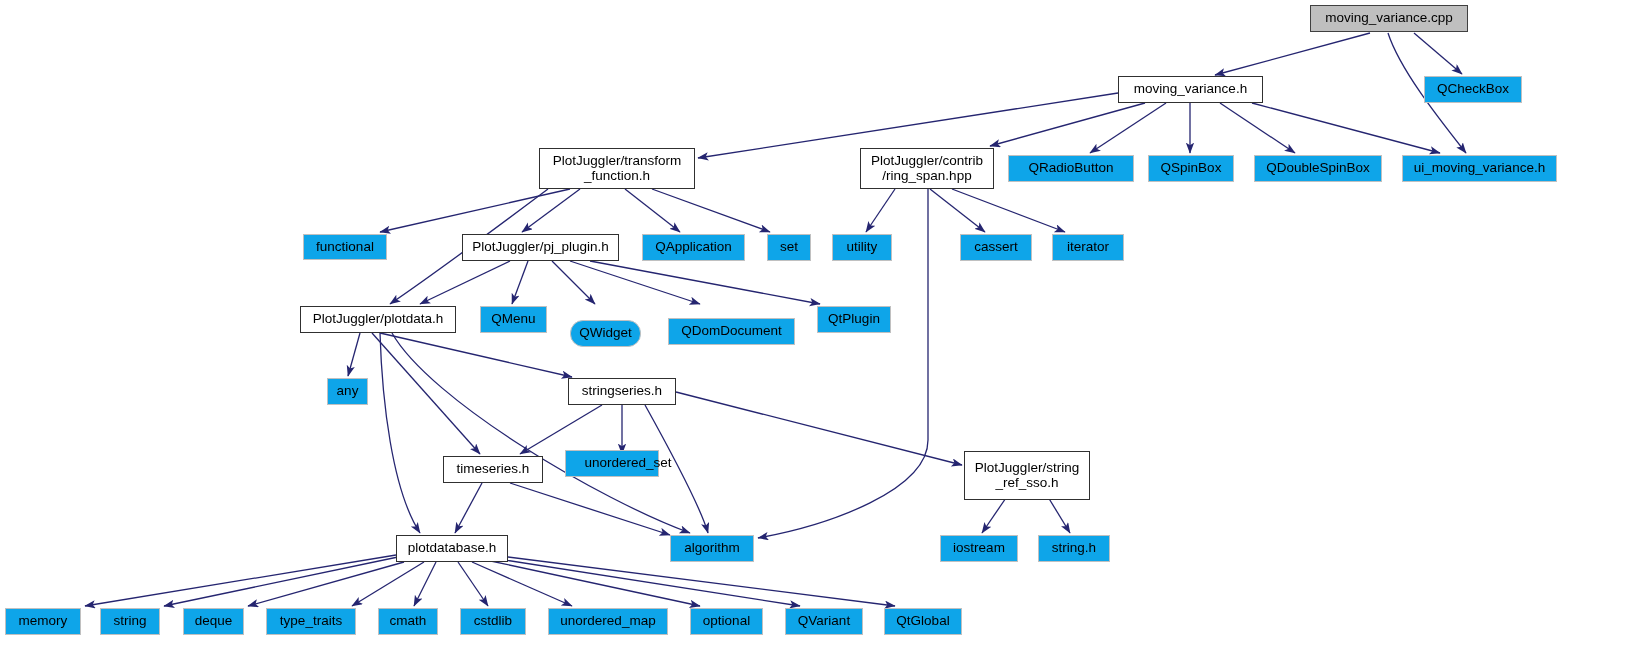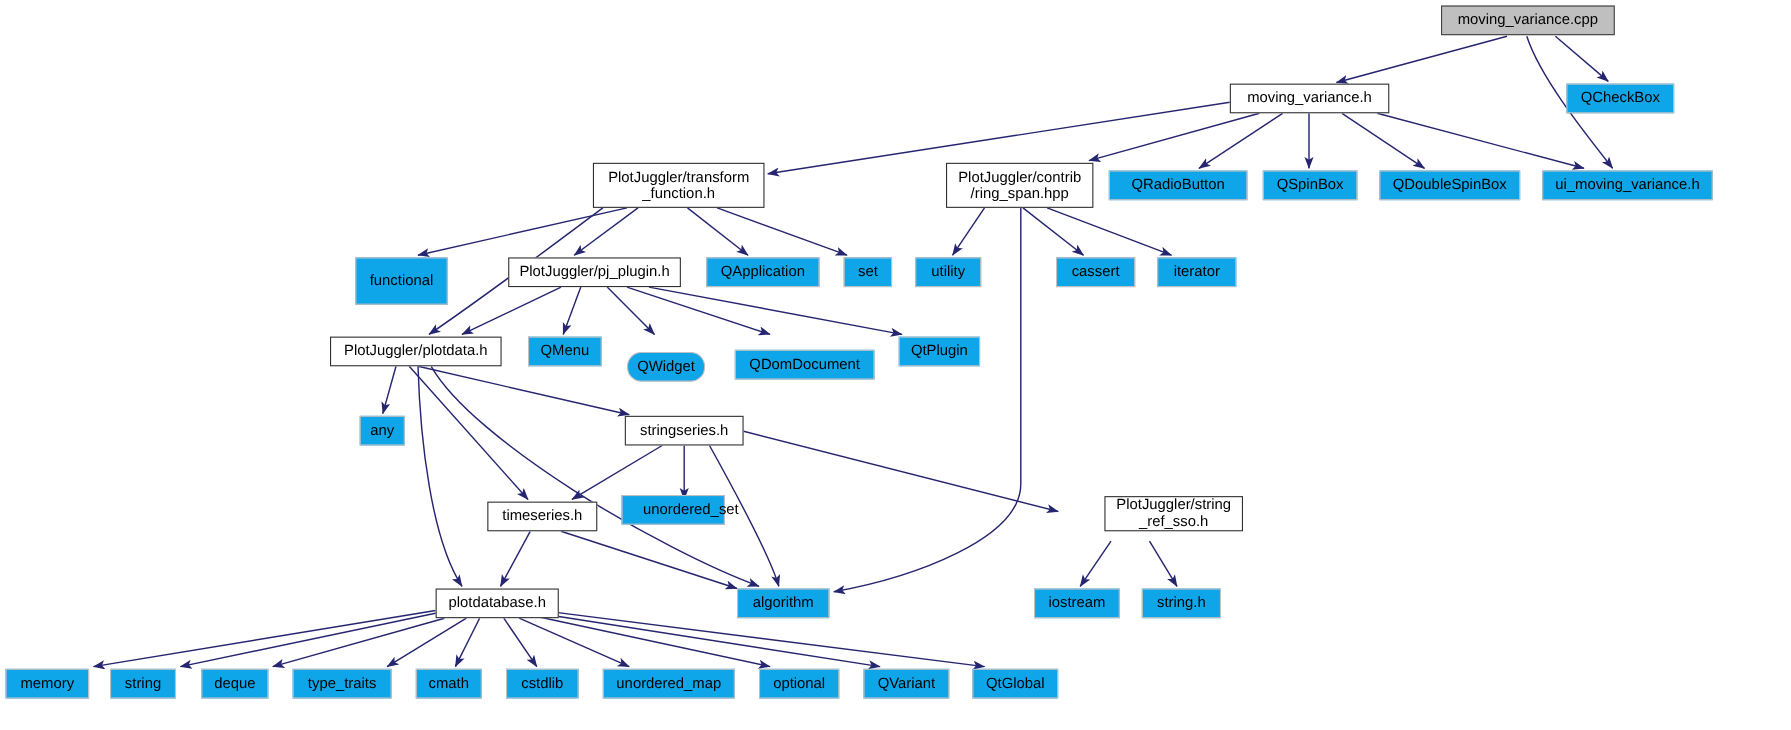--- a/index.html
+++ b/index.html
@@ -77,37 +77,37 @@
       <div class="node hdr" style="left: 1118px; top: 76px; width: 145px; height: 27px;">moving_variance.h</div>
       <div class="node lib" style="left: 1424px; top: 76px; width: 98px; height: 27px;">QCheckBox</div>
       <div class="node hdr" style="left: 539px; top: 148px; width: 156px; height: 41px;">PlotJuggler/transform
 _function.h</div>
       <div class="node hdr" style="left: 860px; top: 148px; width: 134px; height: 41px;">PlotJuggler/contrib
 /ring_span.hpp</div>
       <div class="node lib" style="left: 1008px; top: 155px; width: 126px; height: 27px;">QRadioButton</div>
       <div class="node lib" style="left: 1148px; top: 155px; width: 86px; height: 27px;">QSpinBox</div>
       <div class="node lib" style="left: 1254px; top: 155px; width: 128px; height: 27px;">QDoubleSpinBox</div>
       <div class="node lib" style="left: 1402px; top: 155px; width: 155px; height: 27px;">ui_moving_variance.h</div>
-      <div class="node lib" style="left: 303px; top: 234px; width: 84px; height: 43px; margin-left: 20px;">functional</div>
+      <div class="node lib" style="left: 303px; top: 234px; width: 84px; height: 26px;">functional</div>
       <div class="node hdr" style="left: 462px; top: 234px; width: 157px; height: 27px;">PlotJuggler/pj_plugin.h</div>
       <div class="node lib" style="left: 642px; top: 234px; width: 103px; height: 27px;">QApplication</div>
       <div class="node lib" style="left: 767px; top: 234px; width: 44px; height: 27px;">set</div>
       <div class="node lib" style="left: 832px; top: 234px; width: 60px; height: 27px;">utility</div>
       <div class="node lib" style="left: 960px; top: 234px; width: 72px; height: 27px;">cassert</div>
       <div class="node lib" style="left: 1052px; top: 234px; width: 72px; height: 27px;">iterator</div>
       <div class="node hdr" style="left: 300px; top: 306px; width: 156px; height: 27px;">PlotJuggler/plotdata.h</div>
       <div class="node lib" style="left: 480px; top: 306px; width: 67px; height: 27px;">QMenu</div>
       <div class="node lib" style="left: 570px; top: 320px; width: 71px; height: 27px; border-radius: 13px;">QWidget</div>
       <div class="node lib" style="left: 668px; top: 306px; width: 127px; height: 27px; margin-top: 12px;">QDomDocument</div>
       <div class="node lib" style="left: 817px; top: 306px; width: 74px; height: 27px;">QtPlugin</div>
       <div class="node lib" style="left: 327px; top: 378px; width: 41px; height: 27px;">any</div>
       <div class="node hdr" style="left: 568px; top: 378px; width: 108px; height: 27px;">stringseries.h</div>
       <div class="node hdr" style="left: 443px; top: 456px; width: 100px; height: 27px;">timeseries.h</div>
       <div class="node lib" style="left: 565px; top: 450px; width: 94px; height: 27px; padding-left: 32px;">unordered_set</div>
-      <div class="node hdr" style="left: 1004px; top: 451px; width: 126px; height: 32px;">PlotJuggler/string
+      <div class="node hdr" style="left: 964px; top: 451px; width: 126px; height: 49px;">PlotJuggler/string
 _ref_sso.h</div>
       <div class="node hdr" style="left: 396px; top: 535px; width: 112px; height: 27px; text-align: right;">plotdatabase.h</div>
       <div class="node lib" style="left: 670px; top: 535px; width: 84px; height: 27px;">algorithm</div>
       <div class="node lib" style="left: 940px; top: 535px; width: 78px; height: 27px;">iostream</div>
       <div class="node lib" style="left: 1038px; top: 535px; width: 72px; height: 27px;">string.h</div>
       <div class="node lib" style="left: 5px; top: 608px; width: 76px; height: 27px;">memory</div>
       <div class="node lib" style="left: 100px; top: 608px; width: 60px; height: 27px;">string</div>
       <div class="node lib" style="left: 183px; top: 608px; width: 61px; height: 27px;">deque</div>
       <div class="node lib" style="left: 266px; top: 608px; width: 90px; height: 27px;">type_traits</div>
       <div class="node lib" style="left: 378px; top: 608px; width: 60px; height: 27px;">cmath</div>

